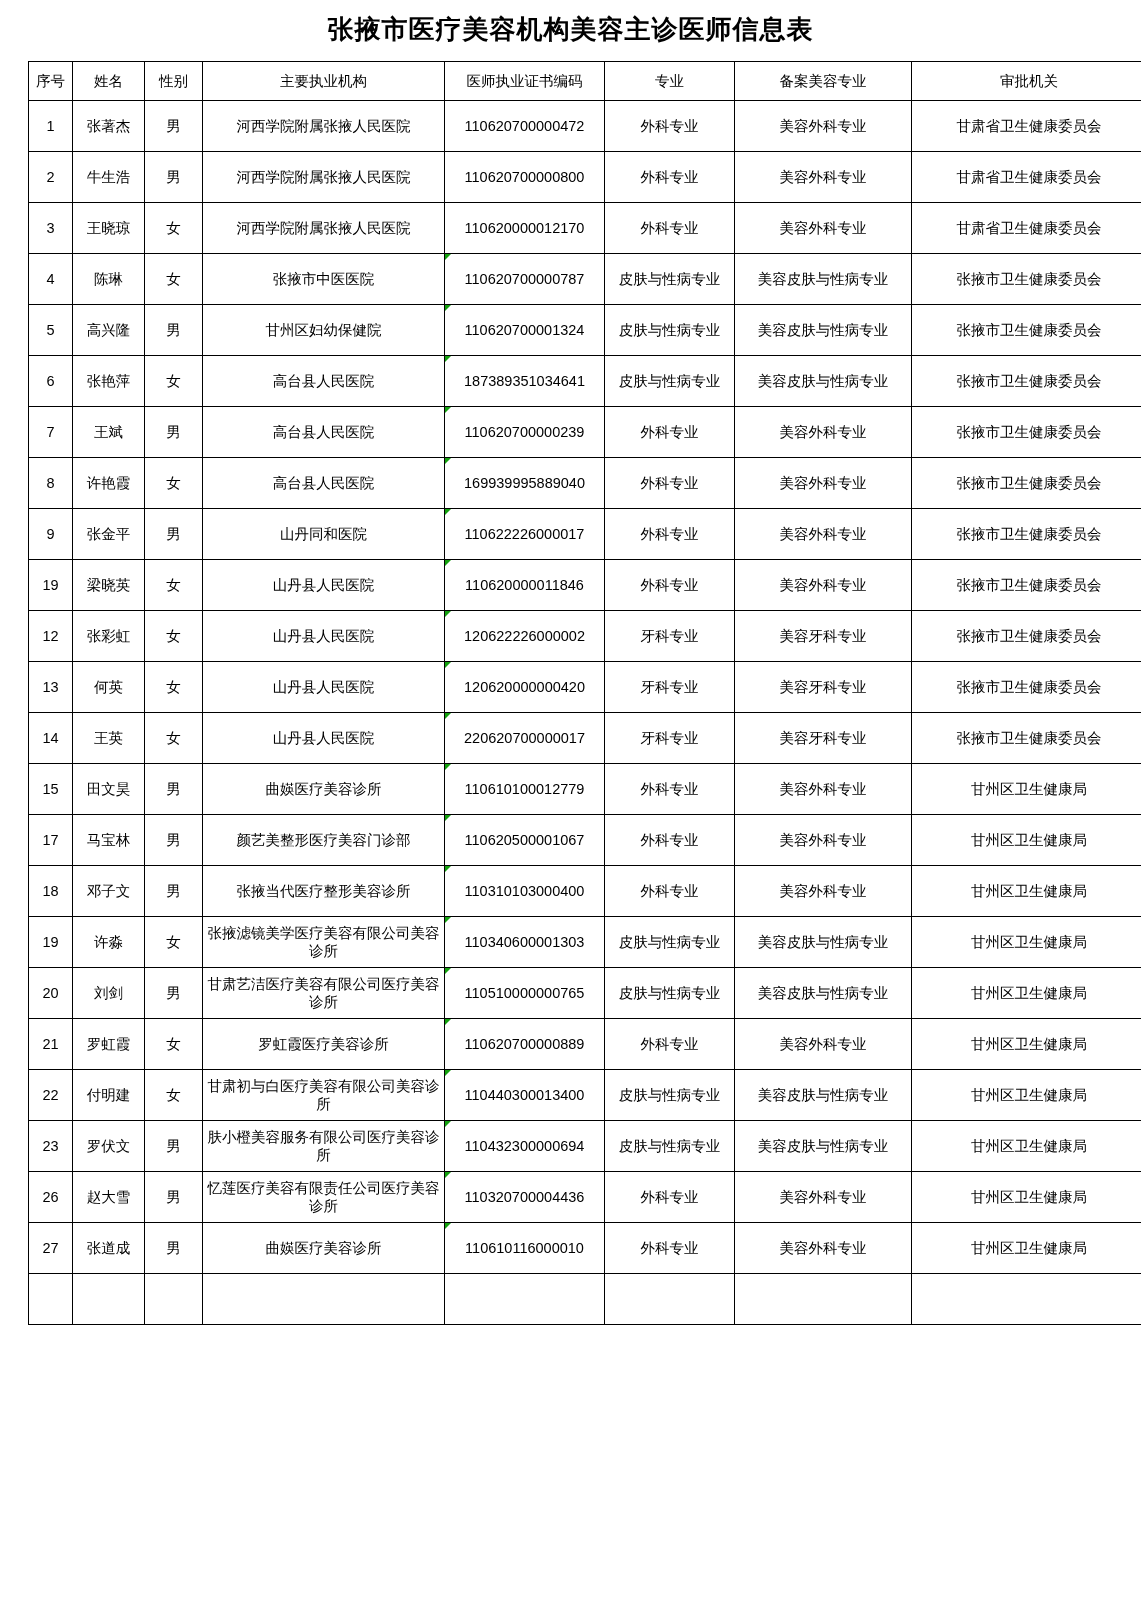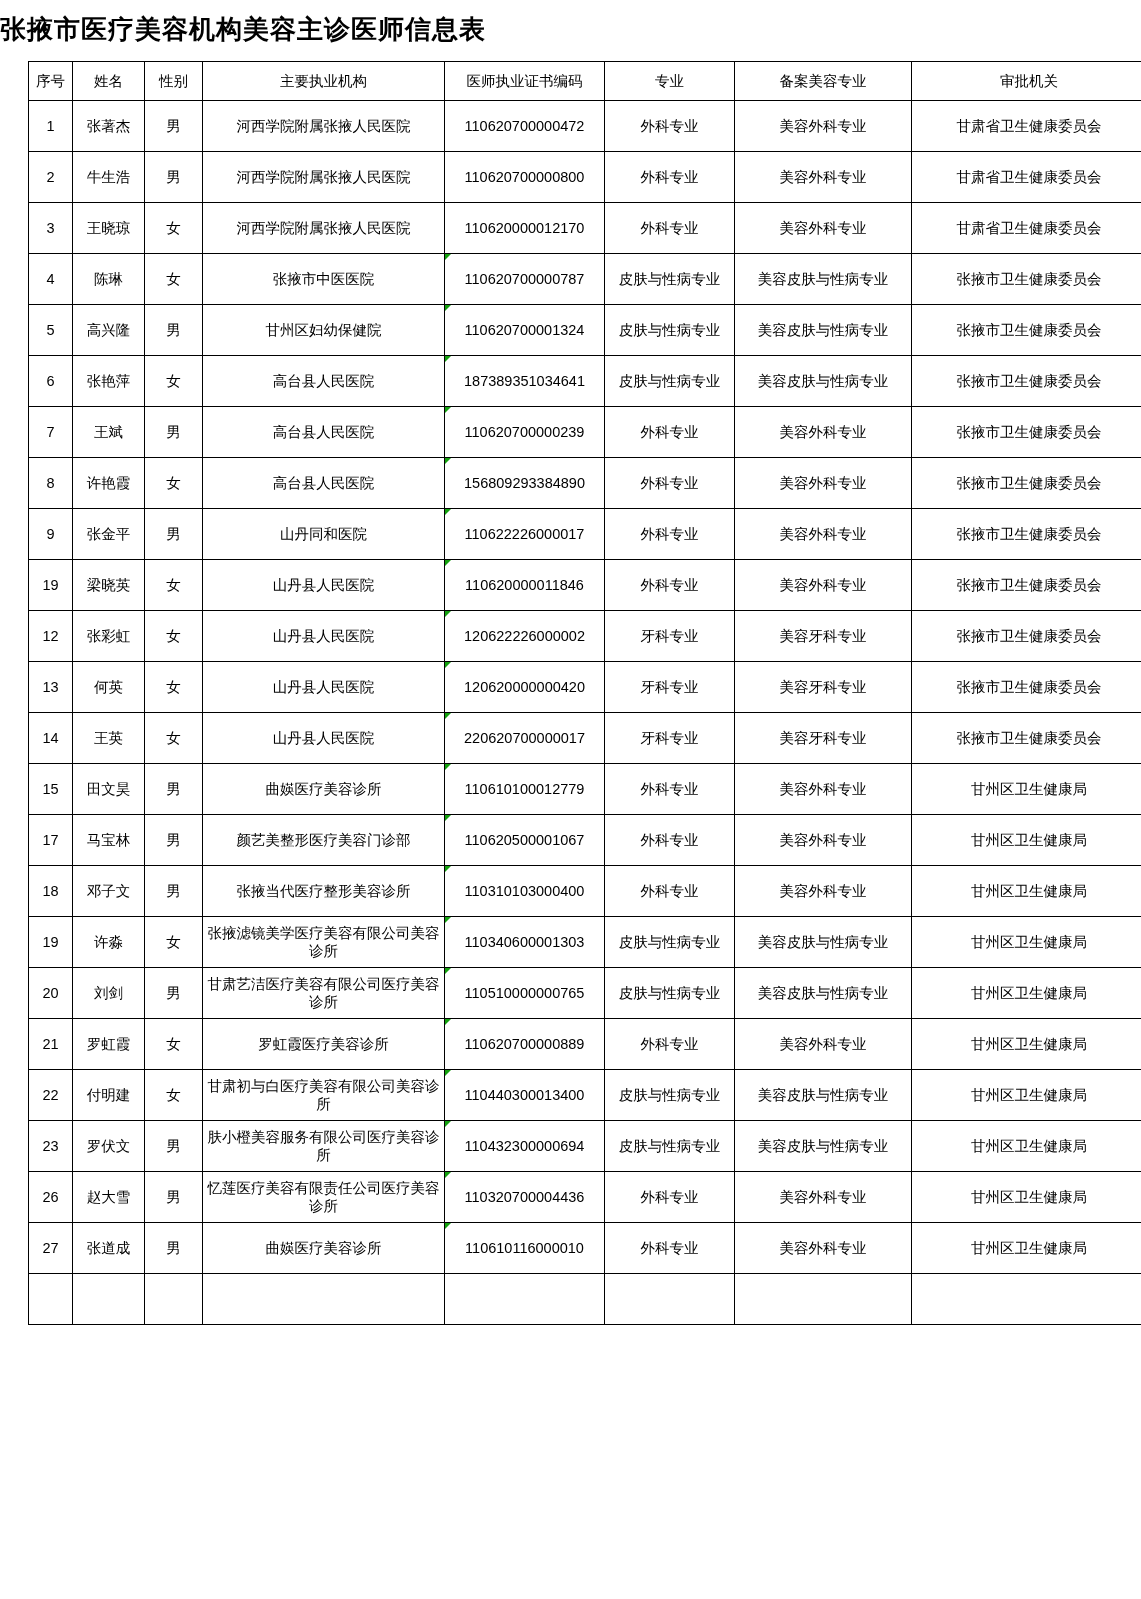--- a/index.html
+++ b/index.html
@@ -12,20 +12,21 @@
     min-height: 1599px;
     font-family: "Liberation Sans", sans-serif;
     color: #000000;
   }
   .page {
     width: 1141px;
     box-sizing: border-box;
     padding: 0;
   }
   .doc-title {
+    text-align: center;
     font-size: 26px;
     font-weight: bold;
     letter-spacing: 1px;
     padding: 12px 0 14px 0;
     font-family: "Liberation Sans", sans-serif;
   }
   table.info-table {
     border-collapse: collapse;
     width: 1118px;
     margin: 0 28px;
@@ -170,21 +171,21 @@
           <td class="mark">110620700000239</td>
           <td>外科专业</td>
           <td>美容外科专业</td>
           <td>张掖市卫生健康委员会</td>
         </tr>
         <tr>
           <td>8</td>
           <td>许艳霞</td>
           <td>女</td>
           <td>高台县人民医院</td>
-          <td class="mark">156809293384890</td>
+          <td class="mark">169939995889040</td>
           <td>外科专业</td>
           <td>美容外科专业</td>
           <td>张掖市卫生健康委员会</td>
         </tr>
         <tr>
           <td>9</td>
           <td>张金平</td>
           <td>男</td>
           <td>山丹同和医院</td>
           <td class="mark">110622226000017</td>

